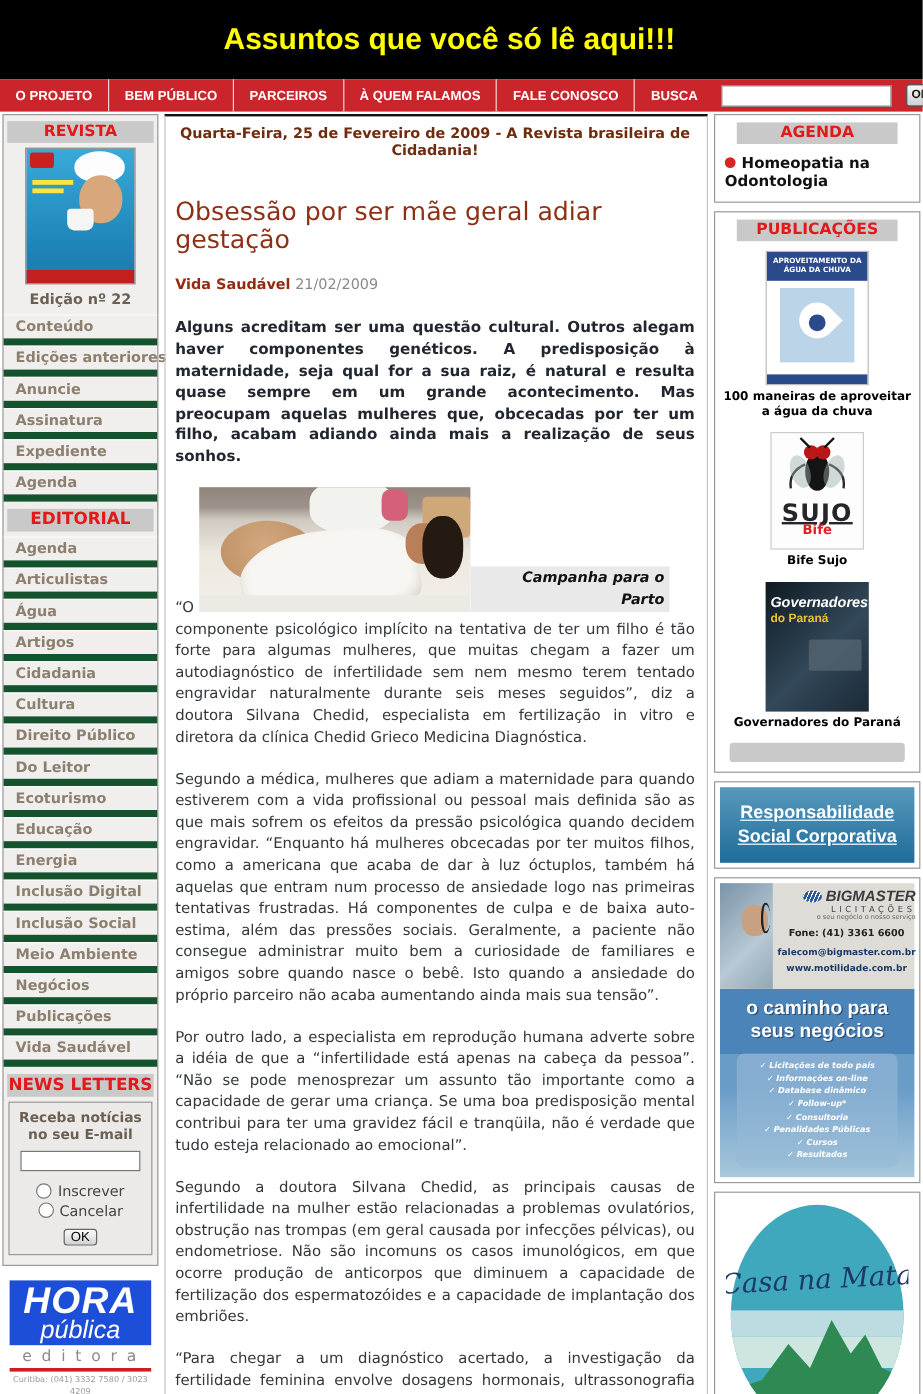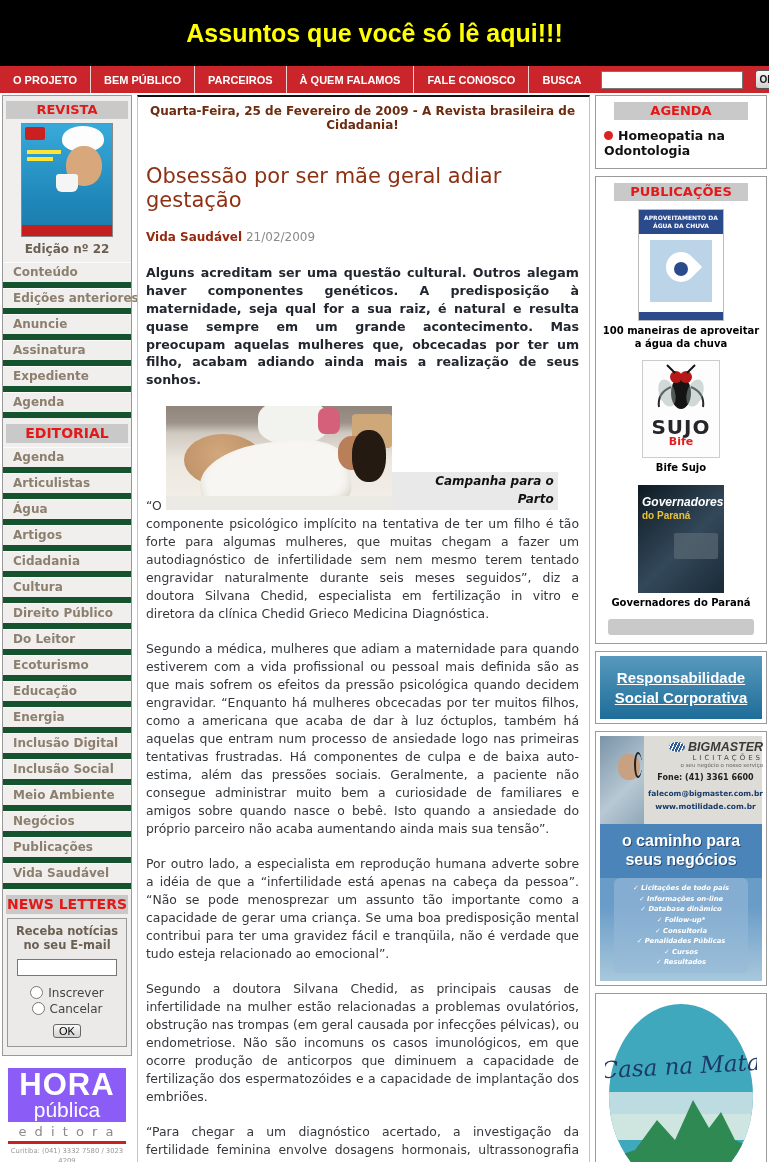--- a/index.html
+++ b/index.html
@@ -43,21 +43,21 @@
   .mag-caption { text-align: center; font-size: 12px; font-weight: bold; color: #6b5f52; padding: 3px 0 6px; }
   .side-item { font-size: 12px; font-weight: bold; color: #8d7f6e; padding: 2px 4px 3px 10px; border-bottom: 6px solid #14532d; border-top: 1px solid #fbfbfb; cursor: pointer; white-space: nowrap; }
   .nl-header { background: #c9c9c9; color: #e31919; font-weight: bold; font-size: 14px; text-align: center; margin: 6px 3px 4px; padding: 1px 0 2px; }
   .nl-box { margin: 2px 4px; border: 1px solid #999; background: #eceae8; text-align: center; padding: 5px 4px 7px; }
   .nl-title { font-size: 11.5px; font-weight: bold; color: #6b5f52; line-height: 1.25; }
   .nl-box input[type="text"] { width: 100px; height: 17px; border: 1px solid #777; margin: 6px 0 8px; background:#fff; }
   .nl-radio-row { display: flex; align-items: center; justify-content: center; gap: 5px; font-size: 12px; color: #444; margin: 2px 0; }
   .nl-ok { margin-top: 6px; background: linear-gradient(#fafafa,#d2d2d2); border: 1px solid #666; border-radius: 3px; font-size: 11px; padding: 0 5px; cursor: pointer; }
   
   .hora-block { margin: 12px auto 0; width: 118px; text-align: center; cursor: pointer; }
-  .hora-red { background: #8b5cf6; padding: 2px 4px 0; }
+  .hora-red { background: #1d4ed8; padding: 2px 4px 0; font-style: italic; }
   .hora-name { color: #fff; font-family: "Liberation Sans", sans-serif; font-weight: bold; font-size: 31px; letter-spacing: 1px; line-height: 0.95; }
   .hora-sub { color: #fff; font-family: "Liberation Sans", sans-serif; font-size: 21px; font-weight: normal; line-height: 1.0; padding-bottom: 2px; }
   .hora-editora { color: #8a8a8a; font-size: 13px; letter-spacing: 2px; margin-top: 2px; }
   .hora-line { height: 3px; background: #cc2020; margin: 2px 0 3px; }
   .hora-contact { font-size: 6.8px; color: #999; line-height: 1.4; }
   
   .enter-block { margin: 22px auto 0; width: 120px; text-align: center; cursor: pointer; }
   
   .main-col { flex: 1; border-left: 1px solid #c4c4c4; border-right: 1px solid #c4c4c4; border-top: 2px solid #111; padding: 4px 10px 0 8px; min-height: 1060px; }
   .date-line { text-align: center; font-weight: bold; font-size: 12px; color: #6d2c10; padding: 3px 0 2px; }
@@ -88,21 +88,21 @@
   .book { display: block; margin: 8px auto 4px; cursor: pointer; position: relative; overflow: hidden; }
   .book-label { text-align: center; font-size: 10px; font-weight: bold; color: #000000; line-height: 1.25; margin: 4px 2px 10px; cursor: pointer; }
   .cover1 { width: 86px; height: 112px; background: #fff; border: 1px solid #bbb; }
   .c1-band { background: #2a4a8c; color: #fff; font-size: 6px; font-weight: bold; text-align: center; padding: 4px 2px; line-height: 1.3; }
   .c1-art { margin: 6px auto; width: 62px; height: 62px; background: #bcd4e8; position: relative; }
   .c1-drop { position: absolute; left: 16px; top: 12px; width: 30px; height: 30px; background: #fff; border-radius: 50% 0 50% 50%; transform: rotate(45deg); }
   .c1-core { position: absolute; left: 24px; top: 22px; width: 14px; height: 14px; background: #2a4a8c; border-radius: 50%; }
   .c1-foot { position: absolute; bottom: 0; left: 0; width: 100%; height: 8px; background: #2a4a8c; }
   .cover2 { width: 78px; height: 98px; background: #fdfdfd; border: 1px solid #ccc; text-align: center; }
   .fly { margin-top: 2px; }
-  .c2-word { font-size: 20px; font-weight: bold; color: #26262a; letter-spacing: 1px; line-height: 0.8; }
+  .c2-word { font-size: 20px; font-weight: bold; color: #26262a; letter-spacing: 1px; line-height: 0.8; text-decoration: underline; }
   .c2-sub { font-size: 11px; font-weight: bold; color: #e02020; }
   .cover3 { width: 86px; height: 108px; background: linear-gradient(135deg,#0e1a22,#33485a 55%,#1a2a36); padding: 10px 4px 0; }
   .c3-t1 { color: #fff; font-family: "Liberation Sans", sans-serif; font-weight: bold; font-style: italic; font-size: 12px; }
   .c3-t2 { font-family: "Liberation Sans", sans-serif; font-weight: bold; font-size: 10px; color: #e8c23a; margin-top: 1px; }
   .c3-box { margin: 12px 2px 0 auto; width: 44px; height: 26px; background: #5a6a74; opacity: .7; border-radius: 2px; }
   .gray-bar { height: 16px; background: #c9c9c9; border-radius: 3px; margin: 4px 8px 4px; }
   .resp-banner { background: linear-gradient(180deg,#5899bd,#1e6d99); text-align: center; padding: 12px 2px; cursor: pointer; }
   .resp-banner div { color: #fff; font-family: "Liberation Sans", sans-serif; font-weight: bold; font-size: 15px; line-height: 1.3; text-decoration: underline; }
   
   .big-ad { background: linear-gradient(180deg,#dddcd6 0 88px,#4a84b8 88px 142px,#6a9cc8 142px 170px,#a8c8dc 100%); cursor: pointer; padding-bottom: 6px; }

